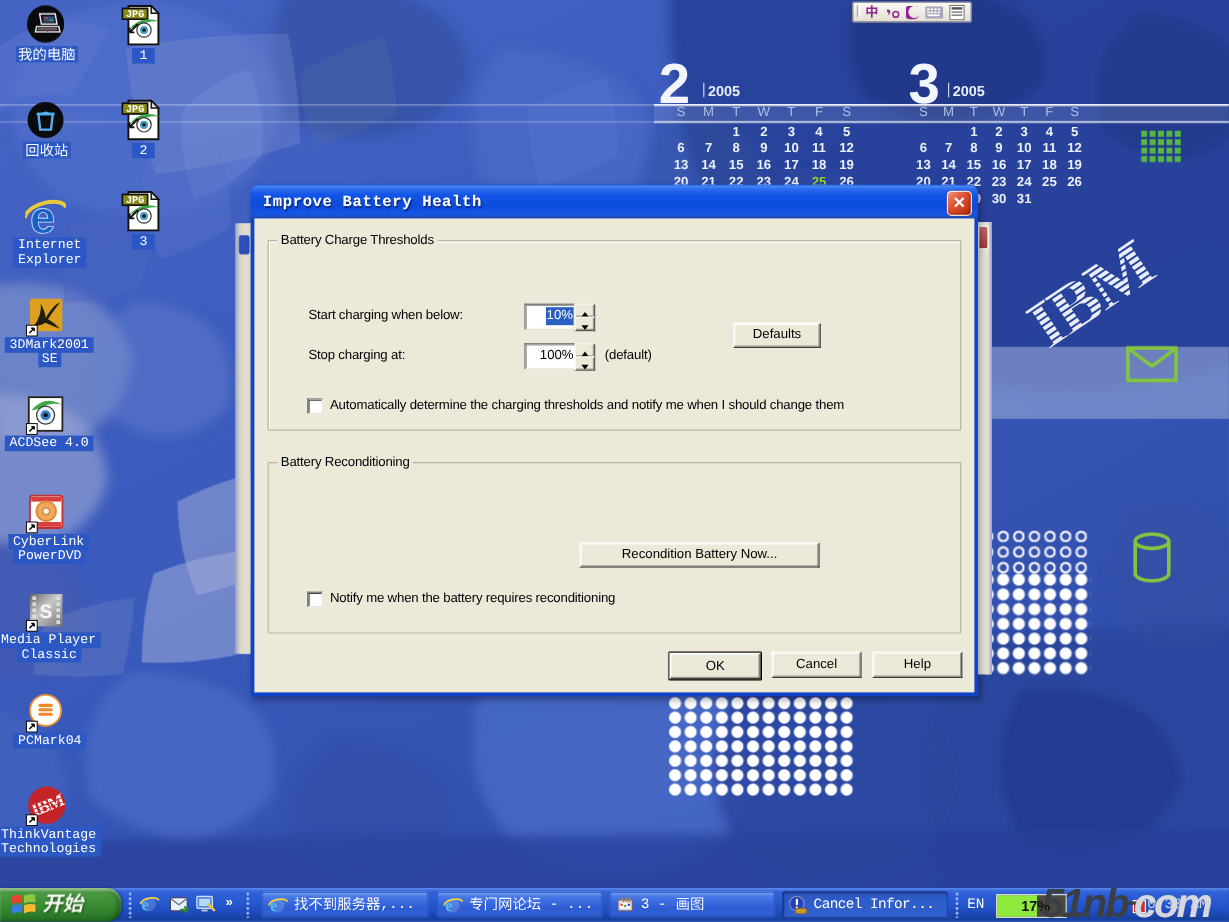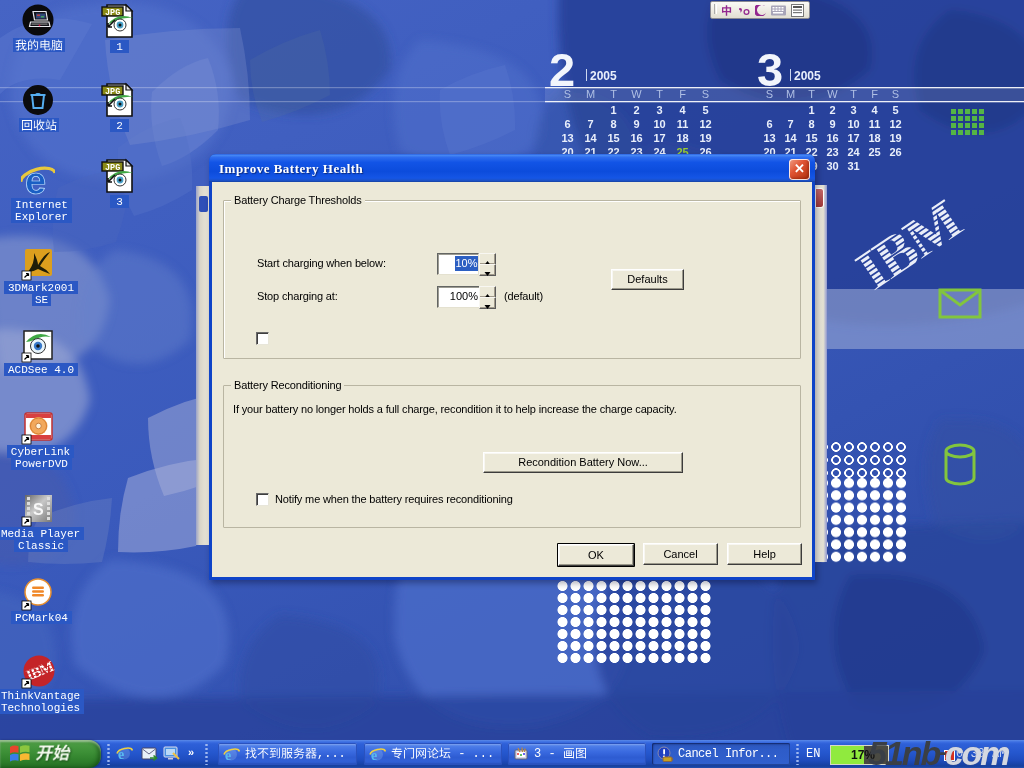--- a/index.html
+++ b/index.html
@@ -402,21 +402,21 @@
 <div class="lbl" style="left:11px;top:611px;width:57px">PCMark04</div>
 <div class="lbl" style="left:-3px;top:689px;width:83px">ThinkVantage</div>
 <div class="lbl" style="left:-3px;top:701px;width:83px">Technologies</div>
 <div class="lbl" style="left:110px;top:40px;width:15px">1</div>
 <div class="lbl" style="left:110px;top:119px;width:15px">2</div>
 <div class="lbl" style="left:110px;top:195px;width:15px">3</div>
 <div class="ab" style="left:209px;top:154px;width:606px;height:426px;border-radius:7px 7px 0 0;
 box-shadow:2px 3px 6px rgba(0,0,30,.35);background:#0F44C8">
 <div class="ab" style="left:0px;top:0px;width:606px;height:28px;border-radius:7px 7px 0 0;
 background:linear-gradient(#2A62E0 0%,#4486F4 5%,#2E6CEE 12%,#1254E6 30%,#0C4CDC 62%,#1556E6 86%,#1C50C2 96%,#15409E 100%)">
-<div class="ab" style="left:10px;top:7px;font-family:Liberation Serif, serif;font-weight:bold;font-size:13px;color:#fff;letter-spacing:0.5px;text-shadow:1px 1px 1px #0A2A80">Improve Battery Health</div>
+<div class="ab" style="left:10px;top:7px;font-family:Liberation Mono, monospace;font-weight:bold;font-size:13px;color:#fff;letter-spacing:0.5px;text-shadow:1px 1px 1px #0A2A80">Improve Battery Health</div>
 <div class="ab" style="left:580px;top:5px;width:21px;height:21px;border-radius:4px;background:linear-gradient(135deg,#F0A088 0%,#E05434 40%,#C03C18 80%,#A83010 100%);box-shadow:inset 0 0 0 1px rgba(255,255,255,.85),inset -2px -2px 3px rgba(120,20,0,.5);color:#fff;font-weight:bold;font-size:13px;text-align:center;line-height:20px;font-family:'Liberation Sans'">✕</div>
 </div>
 <div class="ab" style="left:3px;top:28px;width:600px;height:395px;background:#ECE9D8"></div>
 
 <div class="ab" style="left:14px;top:46px;width:576px;height:157px;border:1px solid #B9B5A2;border-radius:1px;box-shadow:1px 1px 0 #fff inset"></div>
 <div class="gtxt" style="left:22px;top:40px;background:#ECE9D8;padding:0 3px">Battery Charge Thresholds</div>
 <div class="gtxt" style="left:48px;top:103px">Start charging when below:</div>
 <div class="gtxt" style="left:48px;top:136px">Stop charging at:</div>
 <div class="ab" style="left:228px;top:99px;width:40px;height:20px;background:#fff;border:1px solid;border-color:#636563 #E4E1D0 #E4E1D0 #636563;box-shadow:inset 1px 1px 0 #9D9C93"></div>
 <div class="ab" style="left:246px;top:102px;width:23px;height:15px;background:#2C5FC2;color:#fff;font-size:11px;text-align:center;line-height:15px">10%</div>
@@ -429,24 +429,24 @@
         <path d="M7.5 7 L10.5 3 L4.5 3Z" fill="#000"></path>
       </svg></div>
     <div class="ab" style="left:270px;top:132px;width:15px;height:10px;background:#ECE9D8;border:1px solid;border-color:#F8F7F2 #5A5A5A #5A5A5A #F8F7F2;box-shadow:inset -1px -1px 0 #A0998A;"><svg width="15" height="10">
         <path d="M7.5 3 L10.5 7 L4.5 7Z" fill="#000"></path>
       </svg></div>
     <div class="ab" style="left:270px;top:143px;width:15px;height:10px;background:#ECE9D8;border:1px solid;border-color:#F8F7F2 #5A5A5A #5A5A5A #F8F7F2;box-shadow:inset -1px -1px 0 #A0998A;"><svg width="15" height="10">
         <path d="M7.5 7 L10.5 3 L4.5 3Z" fill="#000"></path>
       </svg></div>
     <div class="btn3d" style="left:402px;top:115px;width:71px;height:19px;line-height:19px">Defaults</div>
 <div class="cb" style="left:47px;top:178px"></div>
+<div class="gtxt" style="left:66px;top:178px">Automatically determine the charging thresholds and notify me when I should change them</div>
 
 <div class="ab" style="left:14px;top:231px;width:576px;height:141px;border:1px solid #B9B5A2;border-radius:1px"></div>
 <div class="gtxt" style="left:22px;top:225px;background:#ECE9D8;padding:0 3px">Battery Reconditioning</div>
-<div class="gtxt" style="left:24px;top:249px">If your battery no longer holds a full charge, recondition it to help increase the charge capacity.</div>
 <div class="btn3d" style="left:274px;top:298px;width:198px;height:19px;line-height:19px">Recondition Battery Now...</div>
 <div class="cb" style="left:47px;top:339px"></div>
 <div class="gtxt" style="left:66px;top:339px">Notify me when the battery requires reconditioning</div>
 
 <div class="ab" style="left:348px;top:389px;width:78px;height:24px;background:#000;border-radius:1px"></div>
 <div class="btn3d" style="left:349px;top:390px;width:74px;height:20px;line-height:20px">OK</div>
 <div class="btn3d" style="left:434px;top:389px;width:73px;height:20px;line-height:20px">Cancel</div>
 <div class="btn3d" style="left:518px;top:389px;width:73px;height:20px;line-height:20px">Help</div>
 </div>
 <div class="ab" style="left:0px;top:740px;width:1024px;height:28px;background:linear-gradient(#5B8BE8 0%,#3C6EE2 7%,#2E60D8 14%,#2557CE 45%,#1F4CBE 72%,#16409E 93%,#2450AE 100%)">

